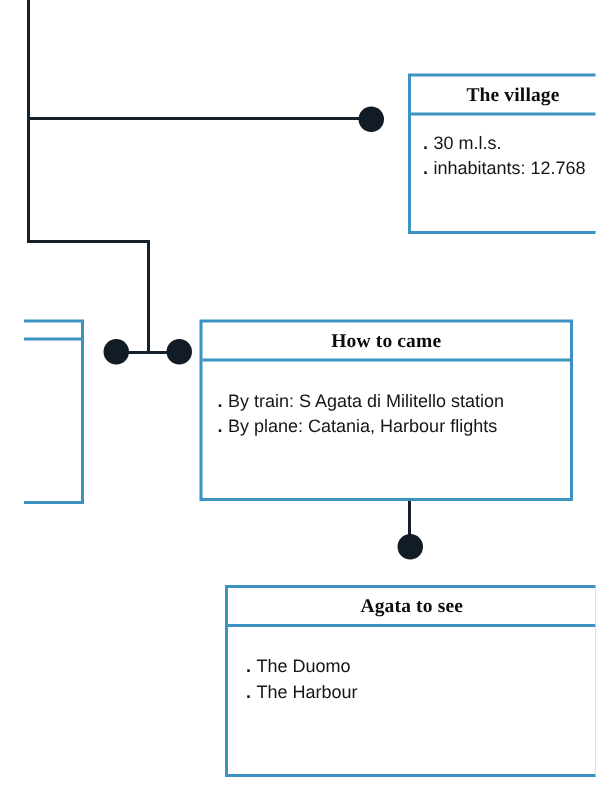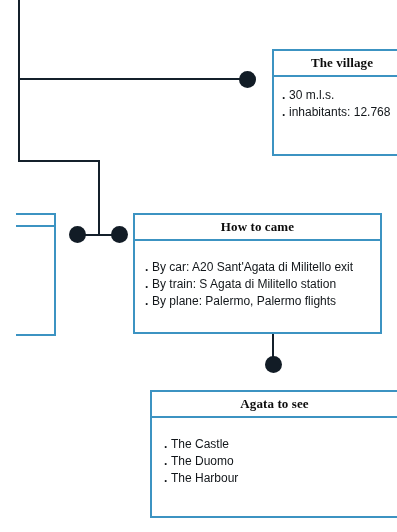--- a/index.html
+++ b/index.html
@@ -145,37 +145,31 @@
       <div class="bullet-line">
         <span class="dotmark">.</span><span>inhabitants: 12.768</span>
       </div>
     </div>
   </div>
 
   <div class="node" id="node-howtocame">
     <div class="node-header">How to came</div>
     <div class="node-body">
       <div class="bullet-line">
-        <span class="dotmark">.</span><span>By car: A20  Sant'Agata di Militello exit</span>
-      </div>
-      <div class="bullet-line">
         <span class="dotmark">.</span><span>By train:  S Agata di Militello station</span>
       </div>
       <div class="bullet-line">
-        <span class="dotmark">.</span><span>By plane: Palermo, Palermo flights</span>
+        <span class="dotmark">.</span><span>By plane: Catania, Harbour flights</span>
       </div>
     </div>
   </div>
 
   <div class="node" id="node-whattosee">
     <div class="node-header">Agata to see</div>
     <div class="node-body">
-      <div class="bullet-line">
-        <span class="dotmark">.</span><span>The Castle</span>
-      </div>
       <div class="bullet-line">
         <span class="dotmark">.</span><span>The Duomo</span>
       </div>
       <div class="bullet-line">
         <span class="dotmark">.</span><span>The Harbour</span>
       </div>
     </div>
   </div>
 
 </div>

